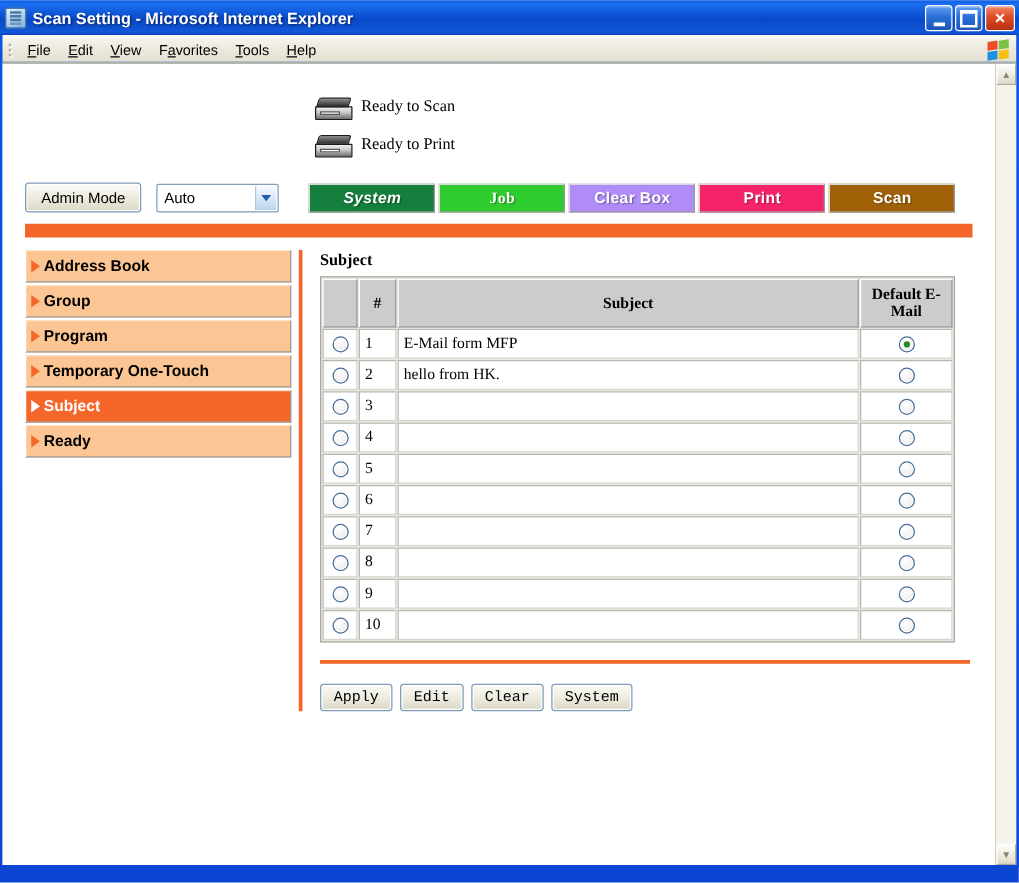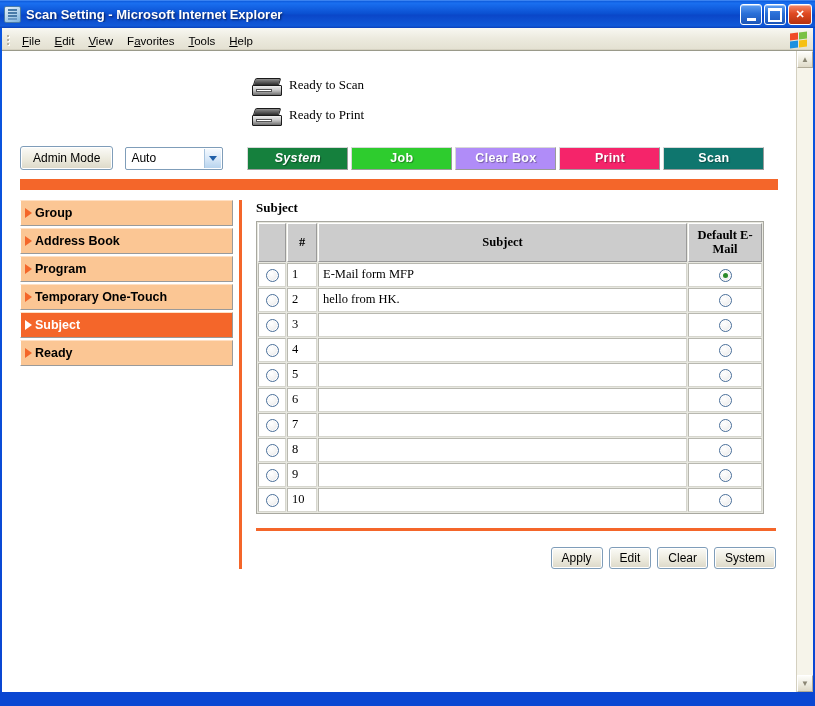--- a/index.html
+++ b/index.html
@@ -197,21 +197,21 @@
     border:1px solid #4a6f9a; box-shadow:inset 0 0 0 1px #fff;
   }
   .radio.on { position:relative; }
   .radio.on::after{
     content:""; position:absolute; left:3px; top:3px; width:5px; height:5px; border-radius:50%;
     background:#2a8a2a;
   }
 
   .hr-orange { height:3px; background:#f4662a; width:520px; margin:14px 0 0 0; }
 
-  .btnrow { width:520px; display:flex; justify-content:flex-end; gap:6px; margin-top:16px; }
+  .btnrow { width:520px; display:flex; justify-content:flex-start; gap:6px; margin-top:16px;font-family:Liberation Mono, monospace; }
   .act-btn {
     font-size:12px; color:#000; padding:3px 10px; cursor:pointer;
     background:linear-gradient(180deg,#fbfbf8 0%,#eceadd 55%,#dcd8c8 100%);
     border:1px solid #7f9db9; border-radius:3px; box-shadow:inset 0 0 0 1px #fff;
   }
 </style>
 </head>
 <body>
 
 <div class="window">
@@ -273,46 +273,46 @@
       <div class="moderow">
         <div class="admin-btn">Admin Mode</div>
         <div class="auto-select">
           <span>Auto</span>
           <span class="arrow"></span>
         </div>
         <div class="tabs" id="tabs">
             <div class="tab" style="background: #15803d; font-style: italic;">
               <span>System</span>
             </div>
-            <div class="tab" style="background: rgb(46, 204, 46);">
+            <div class="tab" style="background: rgb(46, 204, 46); font-family: Liberation Serif, serif;">
               <span>Job</span>
             </div>
             <div class="tab" style="background: rgb(176, 140, 248);">
               <span>Clear Box</span>
             </div>
             <div class="tab" style="background: rgb(245, 36, 106);">
               <span>Print</span>
             </div>
-            <div class="tab" style="background: #0f766e;">
+            <div class="tab" style="background: #a16207;">
               <span>Scan</span>
             </div>
           </div>
       </div>
 
       <div class="orangebar"></div>
 
       <div class="cols">
         <div class="sidebar" id="sidebar">
             <div class="side-item">
               <span class="tri"></span>
+              <span>Address Book</span>
+            </div>
+            <div class="side-item">
+              <span class="tri"></span>
               <span>Group</span>
-            </div>
-            <div class="side-item">
-              <span class="tri"></span>
-              <span>Address Book</span>
             </div>
             <div class="side-item">
               <span class="tri"></span>
               <span>Program</span>
             </div>
             <div class="side-item">
               <span class="tri"></span>
               <span>Temporary One-Touch</span>
             </div>
             <div class="side-item active">

